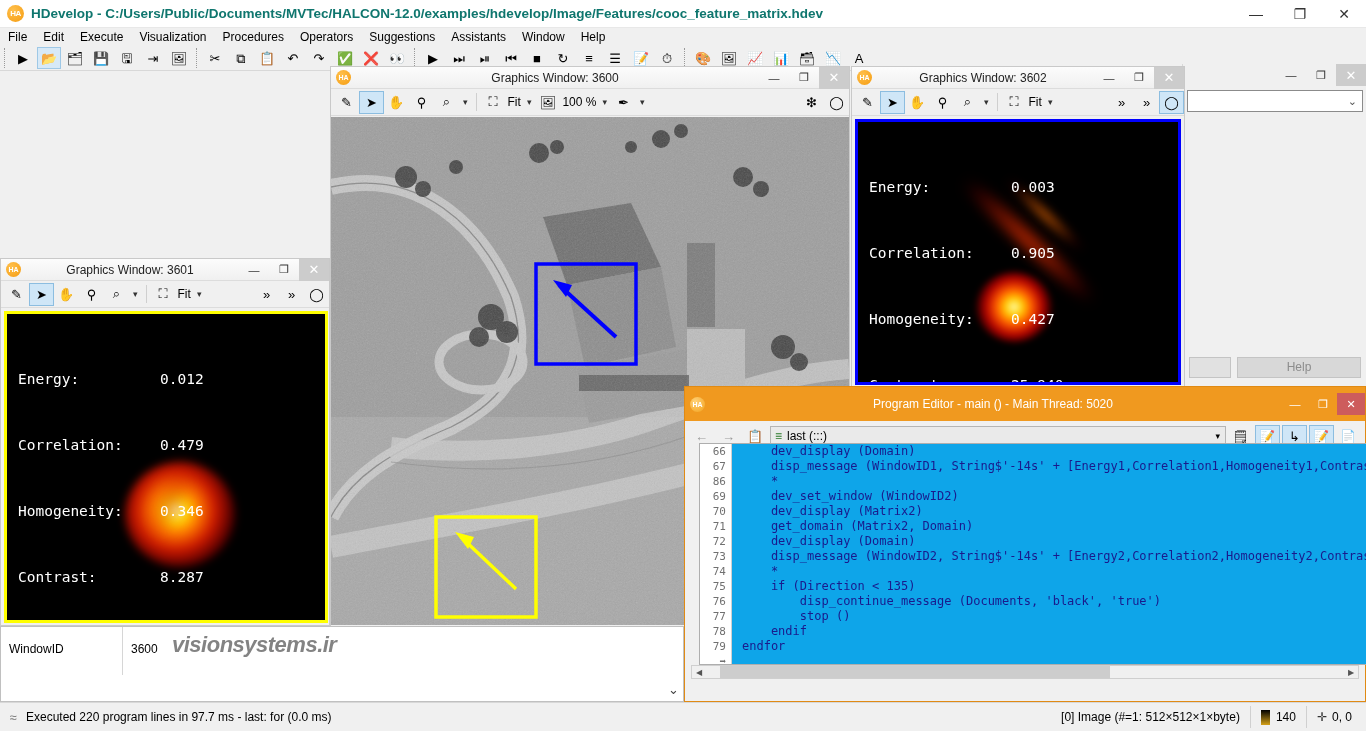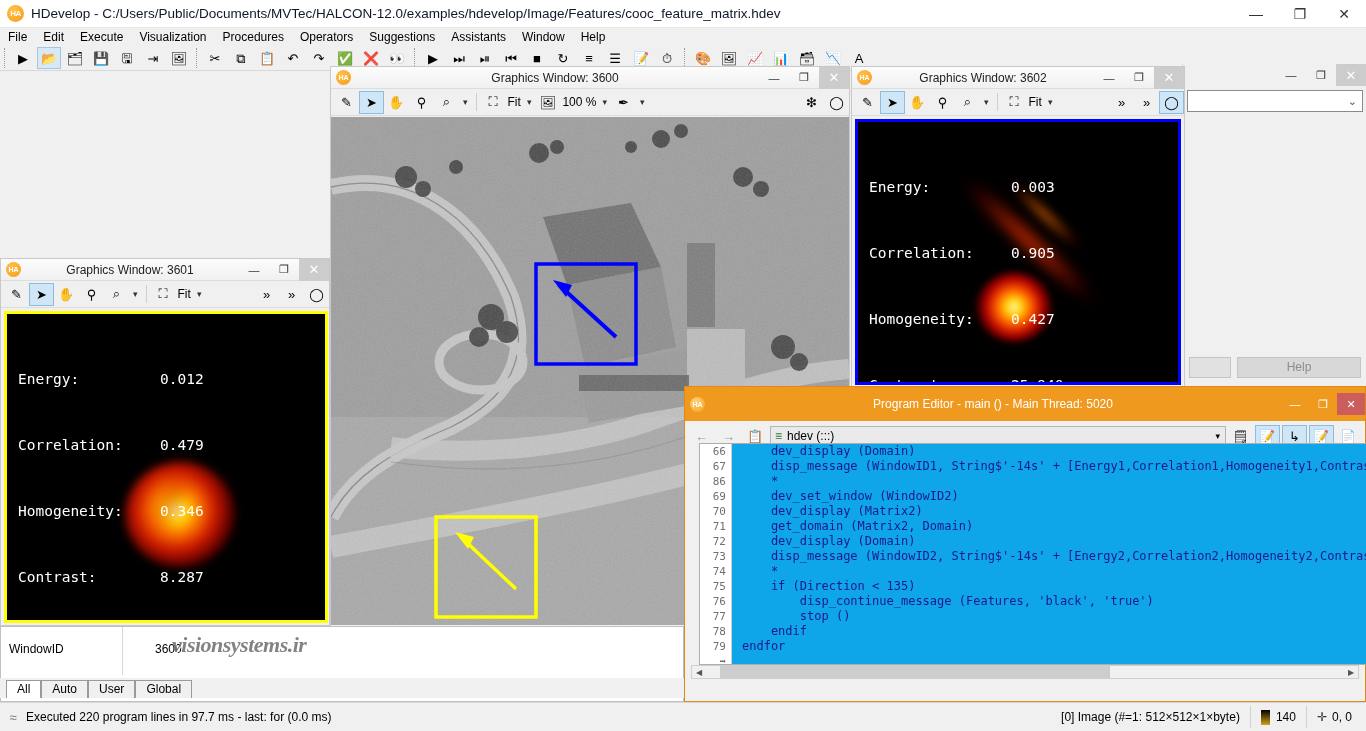--- a/index.html
+++ b/index.html
@@ -17,21 +17,21 @@
     border-bottom:1px solid #e8e8e8;
   }
   .app-logo {
     width:17px;height:17px;border-radius:50%;
     background:radial-gradient(circle at 35% 30%, #ffc04d, #f59c10);
     margin-left:7px; margin-right:7px;
     color:#fff; font-size:8px; font-weight:bold;
     display:flex;align-items:center;justify-content:center;
     letter-spacing:-0.5px;
   }
-  .title-text { font-size:13.5px; color:#0f172a; }
+  .title-text { font-size:13.5px; color:#0f766e;font-weight:bold; }
   .win-btns { position:absolute; right:0; top:0; height:28px; display:flex; }
   .win-btn {
     width:44px;height:28px;display:flex;align-items:center;justify-content:center;
     font-size:14px;color:#333;
   }
 
   
   .menubar {
     position:absolute; left:0; top:28px; width:1366px; height:18px;
     background:#f0f0f0; display:flex; align-items:center; 
@@ -136,38 +136,38 @@
   .hscroll {
     position:absolute; left:6px; bottom:22px; width:668px; height:14px;
     background:#f0f0f0; border:1px solid #cfcfcf; display:flex; align-items:center;
   }
   .hscroll .thumb { height:12px; background:#cdcdcd; margin-left:14px; width:390px; }
   .hscroll .arr { width:14px;text-align:center;font-size:8px;color:#555; }
 
   
   #varwin { position:absolute; left:0; top:626px; width:684px; height:76px; background:#fff;
             border:1px solid #c0c0c0; }
-  .varrow { display:flex; height:24px; align-items:center; font-size:12px;gap:24px; }
+  .varrow { display:flex; height:24px; align-items:center; font-size:12px; }
   .varrow .c1 { width:122px; padding-left:8px; border-right:1px solid #d6d6d6; height:24px; line-height:24px; }
   .varrow .c2 { padding-left:8px; }
   .tabs-strip { position:absolute; left:0; top:678px; width:684px; height:20px; background:#f0f0f0;
                 display:flex; align-items:flex-end; padding-left:6px; }
   .vtab { font-size:12px; padding:1px 10px 2px 10px; position:relative; }
 
   
   .statusbar {
     position:absolute; left:0; top:702px; width:1366px; height:29px;
     background:#f0f0f0; border-top:1px solid #d8d8d8; display:flex; align-items:center;
     font-size:12px;
   }
   .sb-sep { width:1px; height:22px; background:#d0d0d0; margin:0 10px; }
 
   .watermark {
     position:absolute; left:172px; top:632px;
-    font-family:Liberation Serif, serif; font-weight:bold; font-style:italic;
+    font-family:Liberation Sans, sans-serif; font-weight:bold; font-style:italic;
     font-size:22px; color:#6e6e6e; opacity:.85; letter-spacing:-0.5px;
     text-shadow:1px 1px 0 #fff;
   }
 </style>
 </head>
 <body>
 
 <div id="root">
 
   <div class="titlebar">
@@ -488,65 +488,59 @@
     </div>
     <div class="varrow" style="height:14px;overflow:hidden;">
       <div class="c1"></div>
       <div class="c2"></div>
     </div>
     <div style="position:absolute;right:4px;bottom:4px;font-size:13px;color:#444;">⌄</div>
   </div>
 
   <div class="watermark">visionsystems.ir</div>
 
-  <div class="tabs-strip">
-    <div class="vtab" style="border:1px solid #9a9a9a;border-bottom:none;background:#fff;">All</div>
-    <div class="vtab" style="border:1px solid #9a9a9a;border-bottom:none;background:#f0f0f0;">Auto</div>
-    <div class="vtab" style="border:1px solid #9a9a9a;border-bottom:none;background:#f0f0f0;">User</div>
-    <div class="vtab" style="border:1px solid #9a9a9a;border-bottom:none;background:#f0f0f0;">Global</div>
-  </div>
 
   <div id="progedit">
     <div class="pe-title">
       <div class="ha" style="width:15px;height:15px;border-radius:50%;background:radial-gradient(circle at 35% 30%,#ffd27a,#f3a21c);margin-left:5px;color:#fff;font-size:7px;font-weight:bold;display:flex;align-items:center;justify-content:center;">HA</div>
       <div class="cap">Program Editor - main () - Main Thread: 5020</div>
       <div class="pe-ctl">
         <div>—</div>
         <div>❐</div>
         <div class="x">✕</div>
       </div>
     </div>
     <div class="pe-tools">
       <div class="gt" style="color:#9a9a9a;">←</div>
       <div class="gt" style="color:#9a9a9a;">→</div>
       <div class="gt">📋</div>
       <div class="pe-combo">
         <span style="color:#2a7a2a;margin-right:5px;">≡</span>
-        <span>hdev (:::)</span>
+        <span>last (:::)</span>
         <span class="cb-caret">▾</span>
       </div>
       <div class="gt">🗒</div>
       <div class="gt sel">📝</div>
       <div class="gt sel">↳</div>
       <div class="gt sel">📝</div>
       <div class="gt">📄</div>
     </div>
 
     <div class="pe-code">
       <div class="cl"><span class="ln">66</span><span class="src">    dev_display (Domain)</span></div>
       <div class="cl"><span class="ln">67</span><span class="src">    disp_message (WindowID1, String$'-14s' + [Energy1,Correlation1,Homogeneity1,Contras</span></div>
       <div class="cl"><span class="ln">86</span><span class="src tok-cm">    *</span></div>
       <div class="cl"><span class="ln">69</span><span class="src">    dev_set_window (WindowID2)</span></div>
       <div class="cl"><span class="ln">70</span><span class="src">    dev_display (Matrix2)</span></div>
       <div class="cl"><span class="ln">71</span><span class="src">    get_domain (Matrix2, Domain)</span></div>
       <div class="cl"><span class="ln">72</span><span class="src">    dev_display (Domain)</span></div>
       <div class="cl"><span class="ln">73</span><span class="src">    disp_message (WindowID2, String$'-14s' + [Energy2,Correlation2,Homogeneity2,Contras</span></div>
       <div class="cl"><span class="ln">74</span><span class="src tok-cm">    *</span></div>
       <div class="cl"><span class="ln">75</span><span class="src tok-plain">    if (Direction &lt; 135)</span></div>
-      <div class="cl"><span class="ln">76</span><span class="src">        disp_continue_message (Features, 'black', 'true')</span></div>
+      <div class="cl"><span class="ln">76</span><span class="src">        disp_continue_message (Documents, 'black', 'true')</span></div>
       <div class="cl"><span class="ln">77</span><span class="src">        stop ()</span></div>
       <div class="cl"><span class="ln">78</span><span class="src tok-plain">    endif</span></div>
       <div class="cl"><span class="ln">79</span><span class="src tok-plain">endfor</span></div>
       <div class="cl"><span class="ln arrowline">➡</span><span class="src"></span></div>
       <div style="position:absolute;right:0;top:0;width:13px;height:100%;background:#f0f0f0;border-left:1px solid #d4d4d4;">
         <div style="width:13px;height:10px;text-align:center;font-size:8px;color:#555;">▲</div>
         <div style="position:absolute;bottom:0;width:13px;height:10px;text-align:center;font-size:8px;color:#555;">▼</div>
       </div>
     </div>
 

